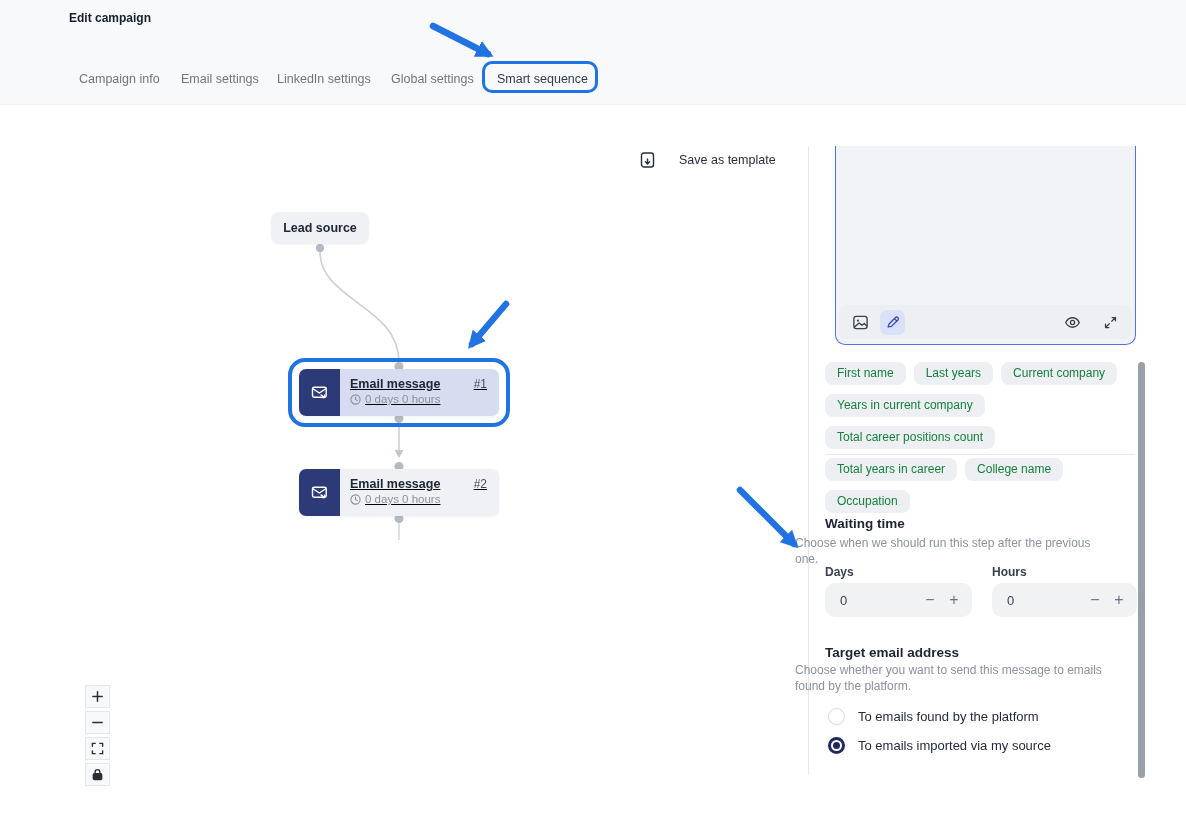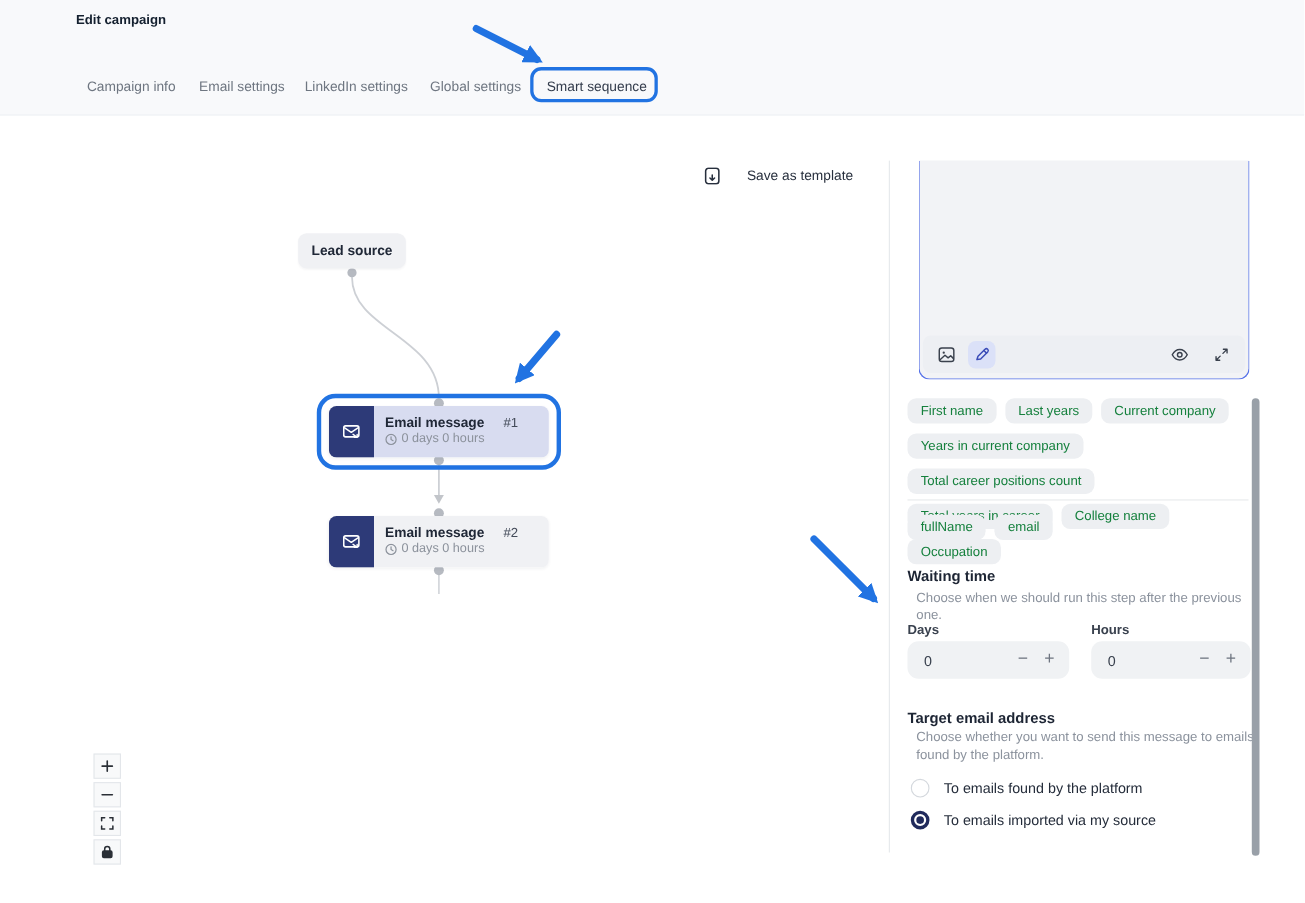--- a/index.html
+++ b/index.html
@@ -19,21 +19,21 @@
   
   .edges { position:absolute; left:0; top:0; pointer-events:none; }
   .lead-node { position:absolute; left:271px; top:212px; width:98px; height:32px;
                background:#f0f1f4; border-radius:8px; display:flex; align-items:center; justify-content:center;
                font-size:12.5px; font-weight:600; color:#202837; box-shadow:0 1px 2px rgba(20,30,50,.04); }
   .node-ring { position:absolute; left:288px; top:358px; width:222px; height:69px;
                border:4px solid #2173e2; border-radius:17px; pointer-events:none; }
   .step-node { position:absolute; left:299px; width:200px; height:47px; display:flex;
                border-radius:7px; overflow:hidden; box-shadow:0 1px 3px rgba(20,30,50,.06); cursor:pointer; }
   .step-node .icon-box { width:41px; background:#2d3a78; display:flex; align-items:center; justify-content:center; flex:none; }
-  .step-node .body { flex:1; padding:8px 28px 0 10px; background:#f0f1f4; }
+  .step-node .body { flex:1; padding:8px 12px 0 10px; background:#f0f1f4;text-decoration:underline; }
   .step-node.selected .body { background:#d8dcf0; }
   .step-row1 { display:flex; align-items:baseline; }
   .step-title { font-size:12.5px; font-weight:700; color:#202837; flex:1; }
   .step-num { font-size:12px; color:#434b59; }
   .step-row2 { display:flex; align-items:center; gap:4px; margin-top:2px; color:#8b919b; font-size:11.5px; }
 
   .save-template { position:absolute; left:640px; top:152px; display:flex; align-items:center; gap:24px;
                    font-size:12.5px; font-weight:500; color:#272f3d; cursor:pointer; background:none; border:none; }
 
   .controls { position:absolute; left:85px; top:685px; display:flex; flex-direction:column; gap:3px; }
@@ -51,21 +51,21 @@
             display:flex; align-items:center; justify-content:center; cursor:pointer; color:#3a414d; padding:0; }
   .tb-btn.active { background:#dbe1f8; color:#3b4cb8; }
   .tb-right { margin-left:auto; display:flex; align-items:center; gap:13px; color:#4c535e; }
 
   .chips { position:absolute; left:825px; width:296px; display:flex; flex-wrap:wrap; column-gap:8px; row-gap:9px; }
   .chip { background:#edeff2; color:#15803d; font-size:12px; padding:4px 12px 5px; border-radius:8px;
           white-space:nowrap; cursor:pointer; }
   .chips-divider { position:absolute; left:825px; top:454px; width:310px; height:1px; background:#e7e9ec; }
 
   .sec-title { position:absolute; left:825px; font-size:13.5px; font-weight:700; color:#1d2534; }
-  .sec-desc { position:absolute; left:833px; font-size:12px; line-height:1.35; color:#8b929d; width:316px; }
+  .sec-desc { position:absolute; left:795px; font-size:12px; line-height:1.35; color:#8b929d; width:316px; }
   .field-label { position:absolute; font-size:12px; font-weight:600; color:#39414e; }
   .stepper { position:absolute; top:583px; height:34px; background:#f0f2f4; border-radius:10px;
              display:flex; align-items:center; padding:0 6px 0 15px; }
   .stepper input { flex:1; min-width:0; border:none; background:transparent; font-size:13px; color:#39414e;
                    font-family:"Liberation Sans", sans-serif; outline:none; }
   .step-btn { width:24px; height:24px; border:none; background:none; color:#6e7580; font-size:16px;
               cursor:pointer; display:flex; align-items:center; justify-content:center; }
 
   .radio-row { position:absolute; left:828px; display:flex; align-items:center; gap:13px; cursor:pointer; }
   .radio { width:17px; height:17px; border-radius:50%; border:1.5px solid #d4d8dd; background:#fff; flex:none;
@@ -239,24 +239,20 @@
     <span class="chip">Current company</span>
     <span class="chip">Years in current company</span>
     <span class="chip">Total career positions count</span>
     <span class="chip">Total years in career</span>
     <span class="chip">College name</span>
     <span class="chip">Occupation</span>
   </div>
 
   <div class="chips-divider"></div>
 
-  <div class="chips" style="top:468px">
-    <span class="chip">fullName</span>
-    <span class="chip">email</span>
-  </div>
 
   <div class="sec-title" style="top:516px">Waiting time</div>
   <div class="sec-desc" style="top:535px">Choose when we should run this step after the previous one.</div>
 
   <div class="field-label" style="left:825px; top:565px">Days</div>
   <div class="field-label" style="left:992px; top:565px">Hours</div>
 
   <div class="stepper" style="left:825px; width:147px">
     <input value="0" style="">
     <button class="step-btn">−</button>

